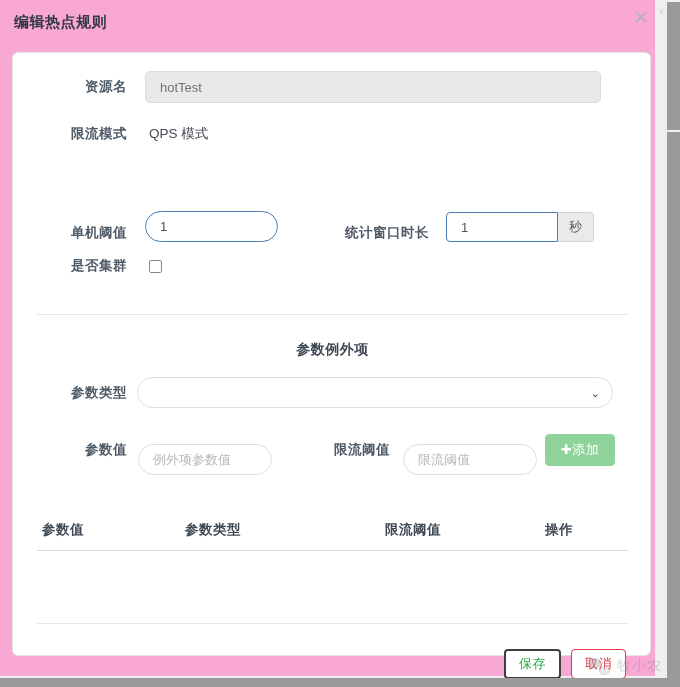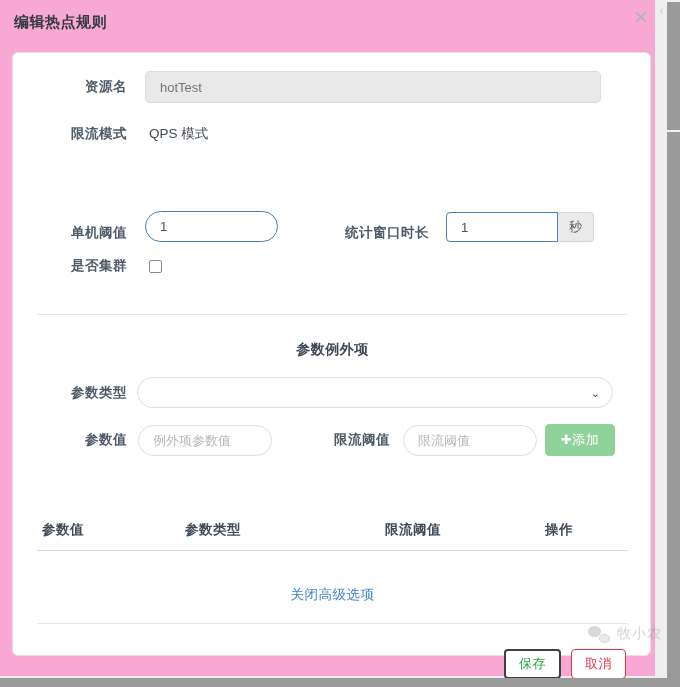--- a/index.html
+++ b/index.html
@@ -92,20 +92,21 @@
     background: #e9e9e9;
     border: 1px solid #dcdcdc;
     color: #737373;
     border-radius: 5px;
     height: 32px;
   }
   input.fld.plain {
     border: 1px solid #dedede;
     border-radius: 16px;
     color: #444;
+    margin-top: 20px;
   }
   input.fld.plain::placeholder { color: #b8b8b8; }
 
   .sq-group { display: flex; align-items: stretch; }
   input.fld.sq {
     border-radius: 4px 0 0 4px;
     height: 30px;
   }
   .unit {
     height: 30px;
@@ -259,21 +260,21 @@
     position: absolute;
     right: 16px; top: 3px;
     font-size: 13px;
     color: #cfcfcf;
     font-family: "DejaVu Sans", sans-serif;
   }
 
   
   .watermark {
     position: absolute;
-    right: 18px; bottom: 44px;
+    right: 18px; bottom: 12px;
     display: flex;
     align-items: center;
     gap: 7px;
     opacity: .38;
   }
   .wechat-icon {
     width: 22px; height: 18px;
     position: relative;
   }
   .wechat-icon .b1 {
@@ -370,21 +371,20 @@
 
       <div class="tbl">
         <div class="tbl-head">
           <span class="th0">参数值</span>
           <span class="th1">参数类型</span>
           <span class="th2">限流阈值</span>
           <span class="th3">操作</span>
         </div>
       </div>
 
-      <div class="adv-link">关闭高级选项</div>
 
       <div class="divider" style="top:570px;"></div>
 
       <div class="footer">
         <button class="btn-o btn-save">保存</button>
         <button class="btn-o btn-cancel">取消</button>
       </div>
 
     </div>
   </div>

